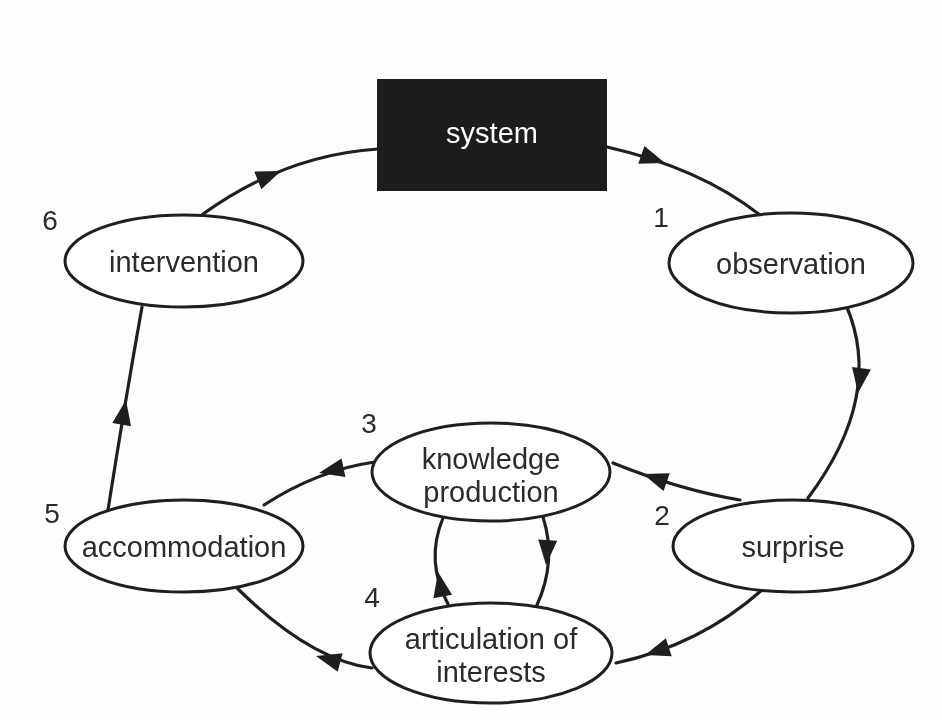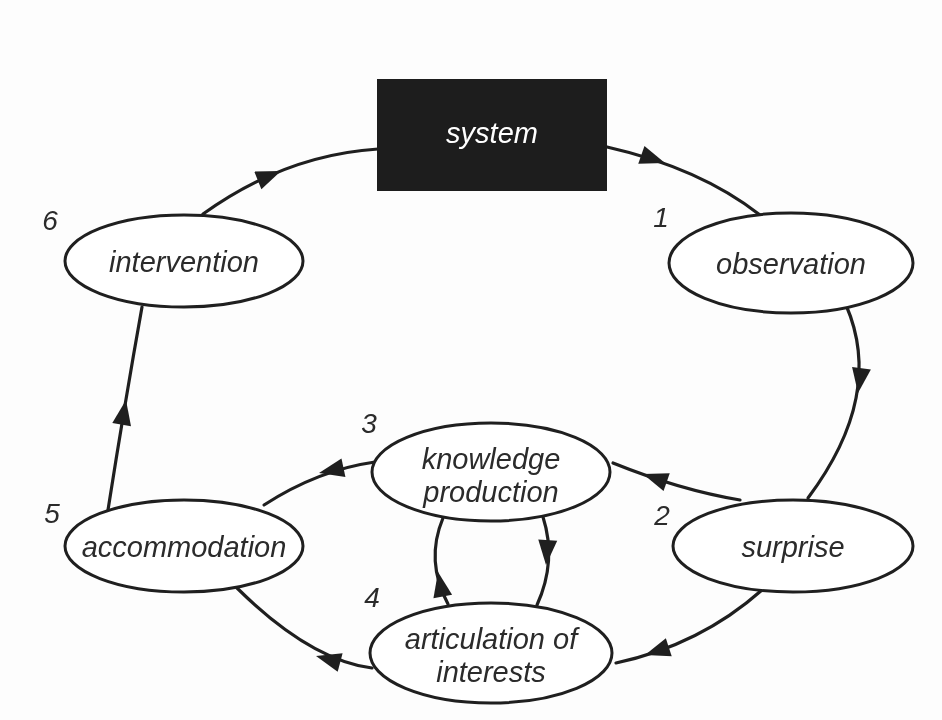--- a/index.html
+++ b/index.html
@@ -6,21 +6,20 @@
     margin: 0;
     padding: 0;
     background: #fdfdfd;
   }
   .stage {
     position: relative;
     width: 942px;
     height: 720px;
     background: #fdfdfd;
     overflow: hidden;
-    font-style: italic;
   }
   svg { display: block; }
   .node-ellipse {
     fill: #ffffff;
     stroke: #1f1f1f;
     stroke-width: 3;
   }
   .edge {
     fill: none;
     stroke: #1f1f1f;

